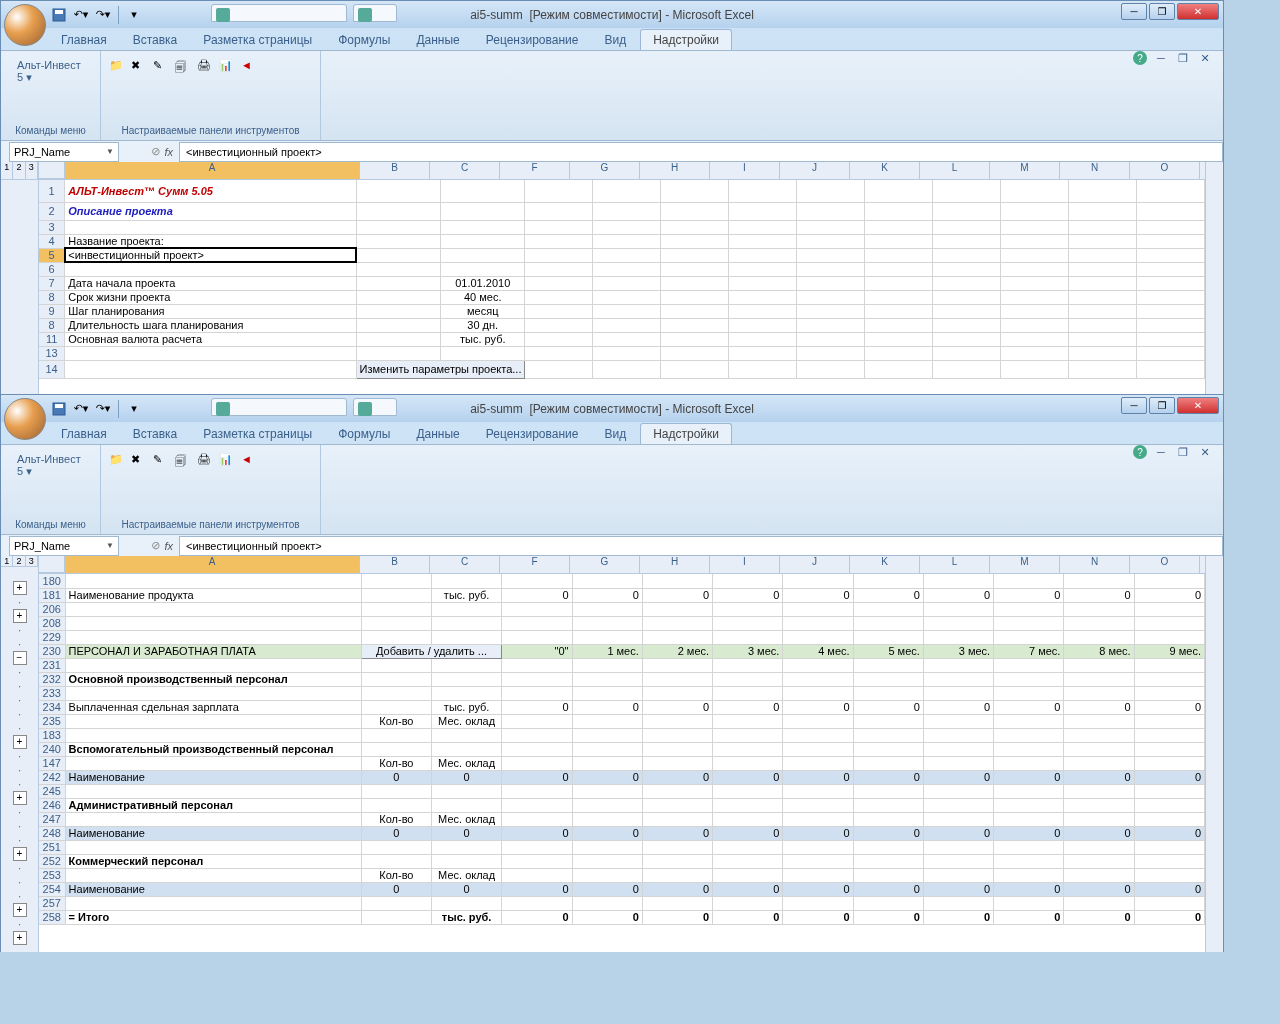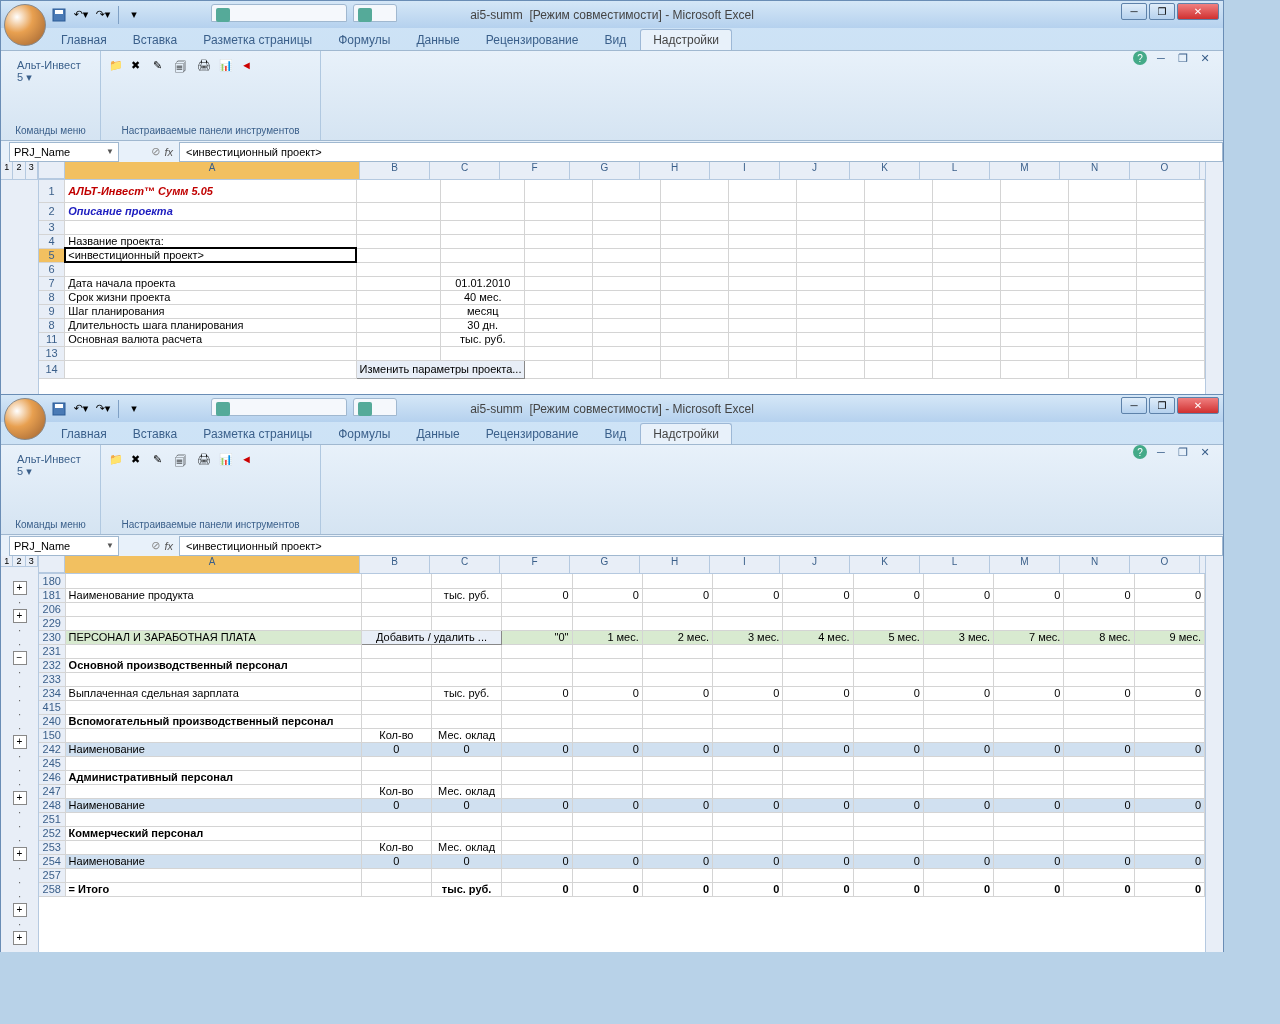--- a/index.html
+++ b/index.html
@@ -574,20 +574,36 @@
               <td class=""></td>
               <td class=""></td>
               <td class=""></td>
               <td class=""></td>
               <td class=""></td>
               <td class=""></td>
               <td class=""></td>
               <td class=""></td>
             </tr>
             <tr>
+              <td class="row-header">208</td>
+              <td class="" style="width:295px;"></td>
+              <td class="center" style="width:70px;"></td>
+              <td class="center" style="width:70px;"></td>
+              <td class=""></td>
+              <td class=""></td>
+              <td class=""></td>
+              <td class=""></td>
+              <td class=""></td>
+              <td class=""></td>
+              <td class=""></td>
+              <td class=""></td>
+              <td class=""></td>
+              <td class=""></td>
+            </tr>
+            <tr>
               <td class="row-header">229</td>
               <td class="" style="width:295px;"></td>
               <td class="center" style="width:70px;"></td>
               <td class="center" style="width:70px;"></td>
               <td class=""></td>
               <td class=""></td>
               <td class=""></td>
               <td class=""></td>
               <td class=""></td>
               <td class=""></td>
@@ -669,21 +685,37 @@
               <td class="right">0</td>
               <td class="right">0</td>
               <td class="right">0</td>
               <td class="right">0</td>
               <td class="right">0</td>
               <td class="right">0</td>
               <td class="right">0</td>
               <td class="right">0</td>
             </tr>
             <tr>
-              <td class="row-header">415</td>
+              <td class="row-header">235</td>
+              <td class="" style="width:295px;"></td>
+              <td class="center" style="width:70px;">Кол-во</td>
+              <td class="center" style="width:70px;">Мес. оклад</td>
+              <td class=""></td>
+              <td class=""></td>
+              <td class=""></td>
+              <td class=""></td>
+              <td class=""></td>
+              <td class=""></td>
+              <td class=""></td>
+              <td class=""></td>
+              <td class=""></td>
+              <td class=""></td>
+            </tr>
+            <tr>
+              <td class="row-header">183</td>
               <td class="" style="width:295px;"></td>
               <td class="center" style="width:70px;"></td>
               <td class="center" style="width:70px;"></td>
               <td class=""></td>
               <td class=""></td>
               <td class=""></td>
               <td class=""></td>
               <td class=""></td>
               <td class=""></td>
               <td class=""></td>
@@ -701,21 +733,21 @@
               <td class=""></td>
               <td class=""></td>
               <td class=""></td>
               <td class=""></td>
               <td class=""></td>
               <td class=""></td>
               <td class=""></td>
               <td class=""></td>
             </tr>
             <tr>
-              <td class="row-header">150</td>
+              <td class="row-header">147</td>
               <td class="" style="width:295px;"></td>
               <td class="center" style="width:70px;">Кол-во</td>
               <td class="center" style="width:70px;">Мес. оклад</td>
               <td class=""></td>
               <td class=""></td>
               <td class=""></td>
               <td class=""></td>
               <td class=""></td>
               <td class=""></td>
               <td class=""></td>

